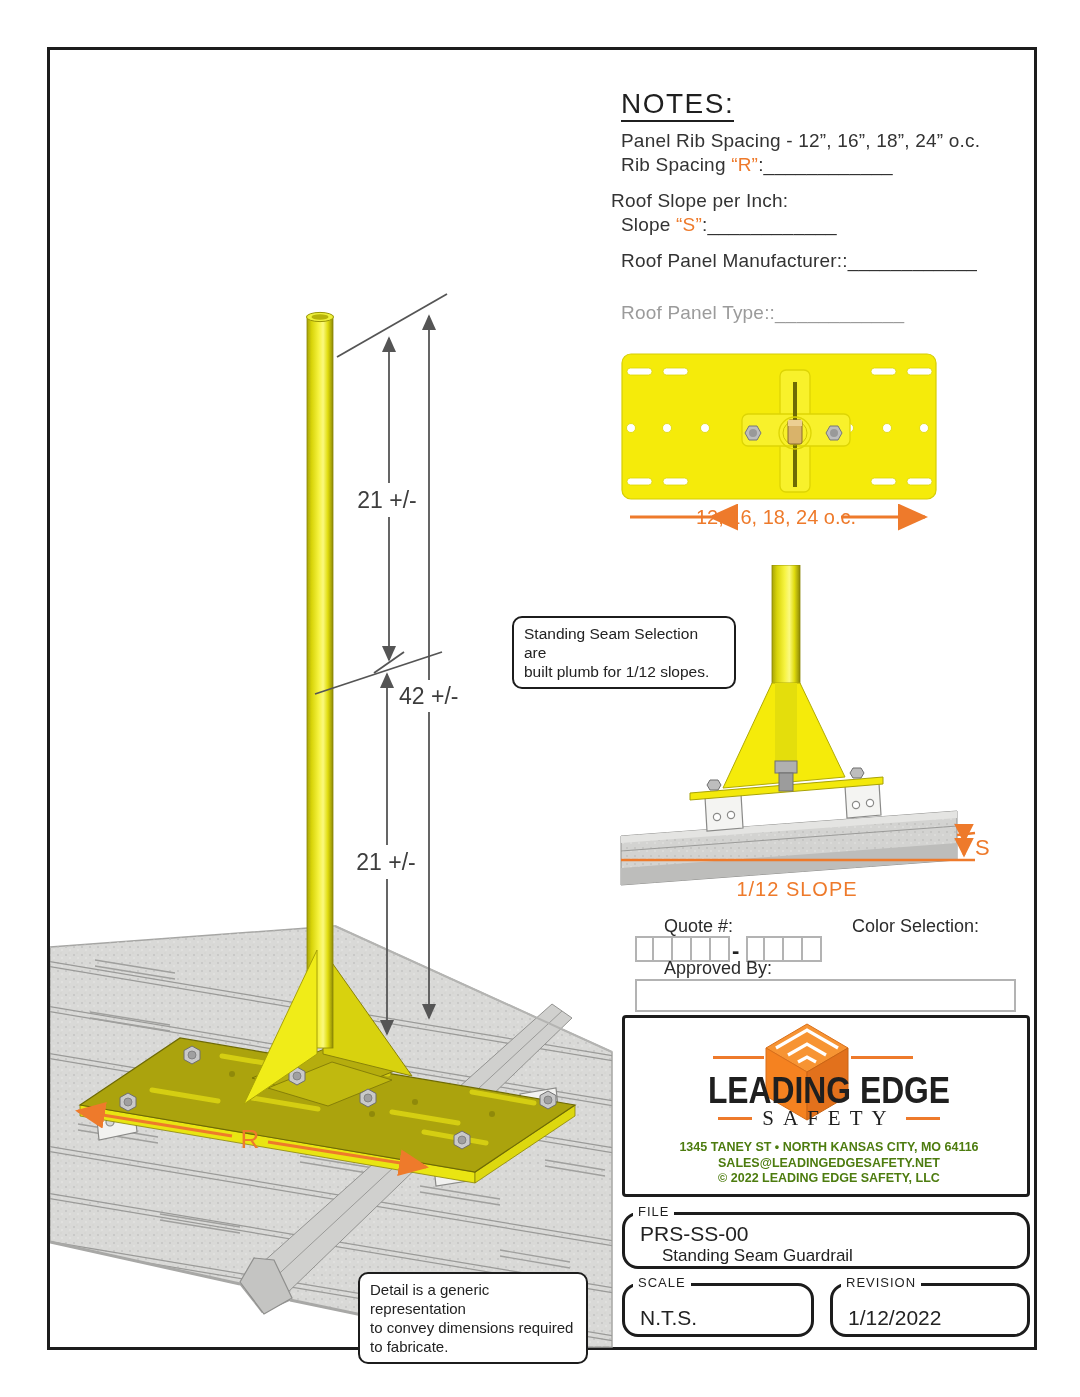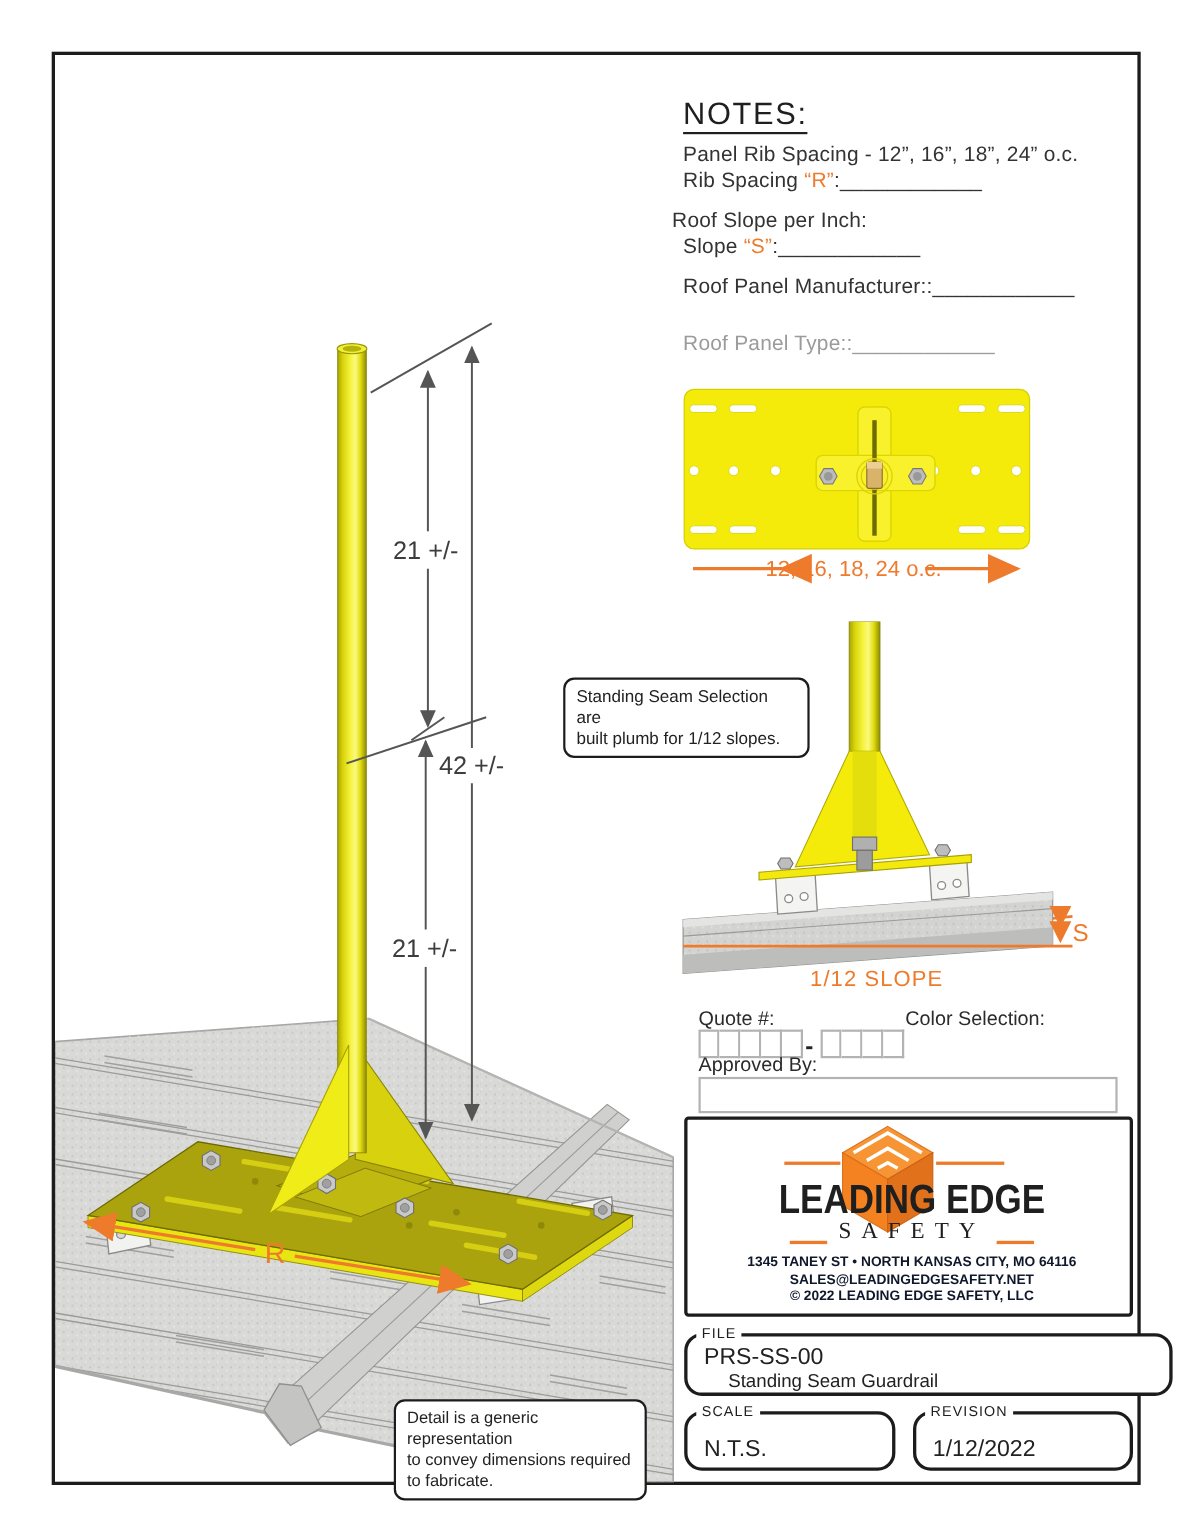--- a/index.html
+++ b/index.html
@@ -7,34 +7,34 @@
   .abs{position:absolute;}
   #frame{left:47px;top:47px;width:990px;height:1303px;border:3px solid #1c1c1c;box-sizing:border-box;}
   
   .notes-head{left:621px;top:88px;font-size:28px;letter-spacing:1.5px;color:#1f1f1f;border-bottom:2.5px solid #1f1f1f;padding-bottom:0;}
   .nline{font-size:19px;color:#333;letter-spacing:.2px;white-space:nowrap;}
   .orange{color:#EE7A2B;}
   .muted{color:#9b9b9b;}
   
   .callout{background:#fff;border:2.5px solid #1c1c1c;border-radius:10px;padding:6px 10px;font-size:15.5px;line-height:19px;color:#222;}
   
-  .formlabel{font-size:18px;color:#2b2b2b;}
+  .formlabel{font-size:18px;color:#2b2b2b;margin-left:29px;}
   .cellrow{display:flex;}
   .qcell{width:19px;height:26px;border:2px solid #b3b3b3;border-left:none;background:#fff;box-sizing:border-box;}
   .qcell:first-child{border-left:2px solid #b3b3b3;}
   .dash{font-size:22px;font-weight:bold;color:#222;}
   .bigbox{border:2px solid #b3b3b3;background:#fff;}
   
   .rbox{border:3px solid #1c1c1c;border-radius:16px;background:#fff;box-sizing:border-box;}
   .rlabel{position:absolute;top:-11px;left:8px;background:#fff;padding:0 5px;font-size:13px;letter-spacing:1px;color:#1f1f1f;}
   
   .brand-top{font-size:37px;font-weight:bold;color:#1f1f1f;letter-spacing:0px;transform:scaleX(.86);transform-origin:center;white-space:nowrap;}
-  .brand-bottom{font-family:"Liberation Serif",serif;font-size:21px;color:#1f1f1f;letter-spacing:9px;display:flex;align-items:flex-end;gap:10px;}
+  .brand-bottom{font-family:"Liberation Serif",serif;font-size:21px;color:#1f1f1f;letter-spacing:9px;display:flex;align-items:center;gap:10px;}
   .odash{display:inline-block;width:34px;height:3px;background:#EE7A2B;}
-  .addr{font-size:12.5px;font-weight:bold;color:#0f172a;line-height:15.5px;text-align:center;}
+  .addr{font-size:12.5px;font-weight:bold;color:#4d7c0f;line-height:15.5px;text-align:center;}
   .fileval{font-size:21px;color:#222;}
   .filesub{font-size:17px;color:#222;}
   svg text{font-family:"Liberation Sans",sans-serif;}
 </style>
 </head>
 <body>
 
 <div id="frame" class="abs"></div>
 
 <svg class="abs" style="left:50px;top:278px;" width="567" height="1070" viewBox="50 278 567 1070">
@@ -335,21 +335,21 @@
       <span>SAFETY</span>
       <span class="odash"></span>
   </div>
   <div class="abs addr" style="left:0;top:122px;width:408px;">
     <div>1345 TANEY ST • NORTH KANSAS CITY, MO 64116</div>
     <div>SALES@LEADINGEDGESAFETY.NET</div>
     <div>© 2022 LEADING EDGE SAFETY, LLC</div>
   </div>
 </div>
 
-<div class="abs rbox" style="left:622px;top:1212px;width:444px;height:57px;">
+<div class="abs rbox" style="left:622px;top:1212px;width:408px;height:57px;">
   <div class="rlabel">FILE</div>
   <div class="abs fileval" style="left:15px;top:7px;">PRS-SS-00</div>
   <div class="abs filesub" style="left:37px;top:31px;">Standing Seam Guardrail</div>
 </div>
 <div class="abs rbox" style="left:622px;top:1283px;width:192px;height:54px;">
   <div class="rlabel">SCALE</div>
   <div class="abs fileval" style="left:15px;top:20px;">N.T.S.</div>
 </div>
 <div class="abs rbox" style="left:830px;top:1283px;width:200px;height:54px;">
   <div class="rlabel">REVISION</div>

